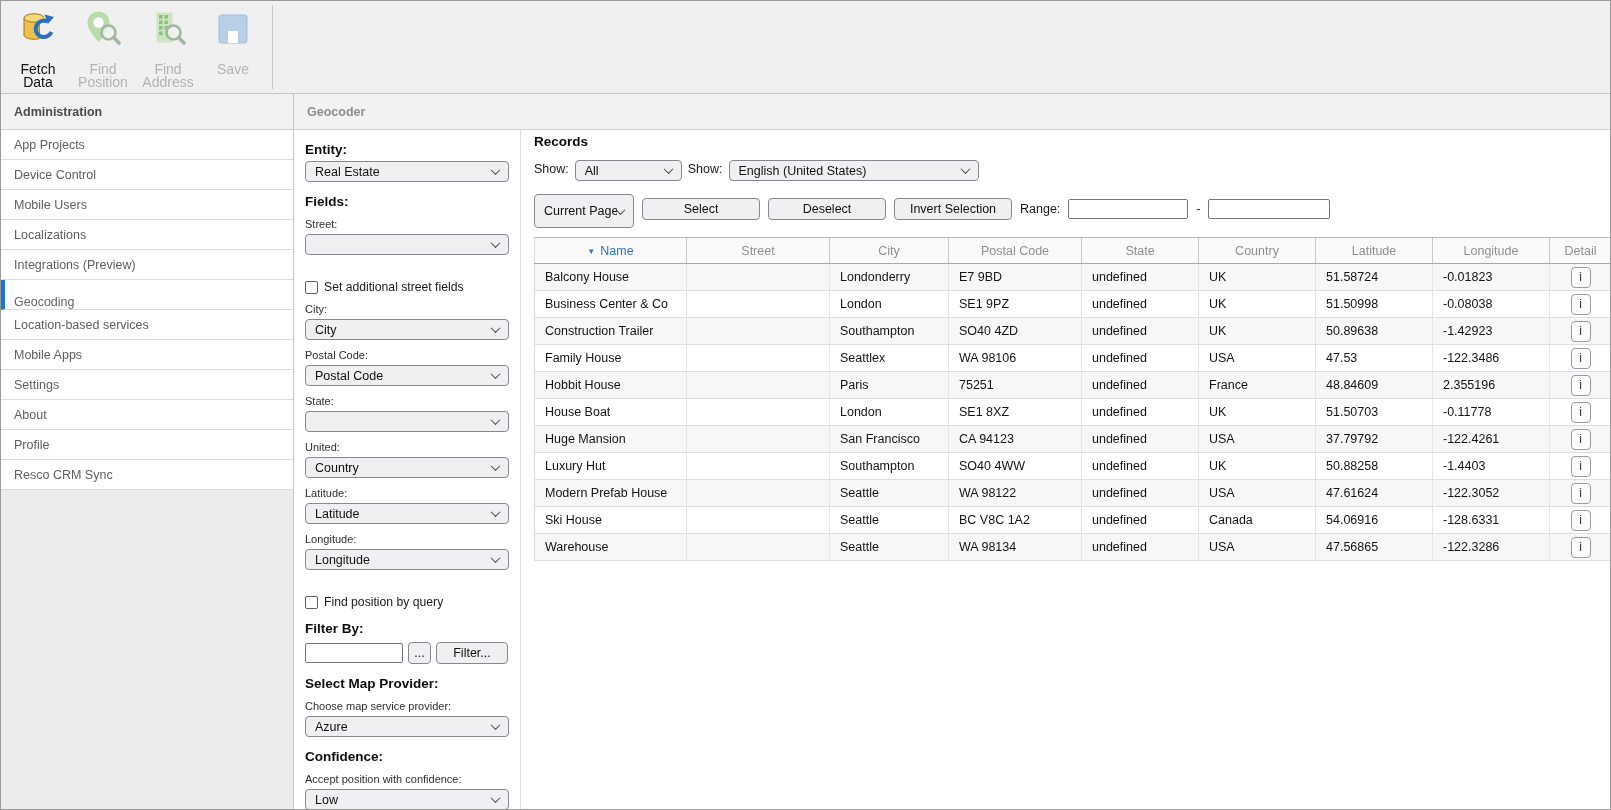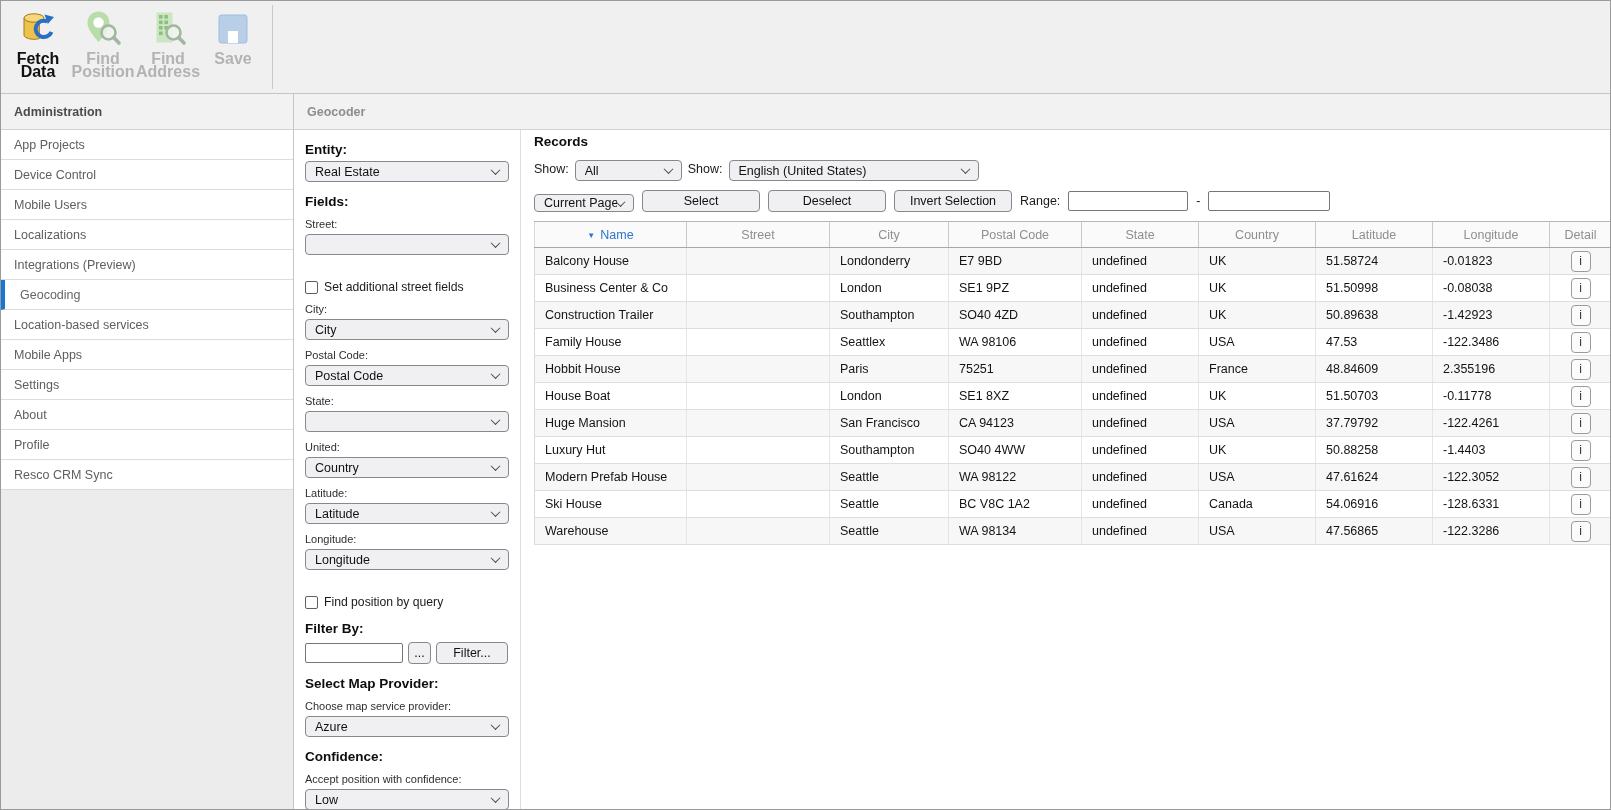--- a/index.html
+++ b/index.html
@@ -4,34 +4,34 @@
 <style>
   * { box-sizing: border-box; margin: 0; padding: 0; }
   html,body { width:1611px; height:810px; overflow:hidden;
     font-family:"Liberation Sans", sans-serif; font-size:12.5px; color:#222; background:#fff; }
   .app { width:1611px; height:810px; border:1px solid #9a9a9a; display:flex; flex-direction:column; background:#f0f0f0; }
 
   
   .toolbar { height:93px; background:#f0f0f0; border-bottom:1px solid #c5c5c5; display:flex; align-items:flex-start; padding:6px 4px 0 6px; flex:0 0 auto; position:relative; }
   .tb-btn { width:62px; margin-right:3px; display:flex; flex-direction:column; align-items:center; text-align:center; cursor:pointer; padding-top:2px; }
   .tb-btn .tb-icon { width:40px; height:40px; display:block; }
-  .tb-btn .tb-label { margin-top:3px; font-size:16px; line-height:13px; color:#111;font-weight:bold; }
+  .tb-btn .tb-label { margin-top:14px; font-size:14px; line-height:13px; color:#111; }
   .tb-btn.disabled .tb-label { color:#b3b3b3; }
   .tb-divider { position:absolute; left:271px; top:4px; bottom:4px; width:1px; background:#c9c9c9; }
 
   
   .content { flex:1; display:flex; min-height:0; background:#fff; }
 
   .panel-header { height:36px; background:#f2f2f2; border-bottom:1px solid #d2d2d2; display:flex; align-items:center; padding-left:13px; font-weight:bold; font-size:12.5px; flex:0 0 auto; }
 
   
   .sidebar { width:293px; flex:0 0 auto; background:#ececec; border-right:1px solid #c6c6c6; display:flex; flex-direction:column; }
   .sidebar .panel-header { color:#4c4c4c; }
   .side-item { height:30px; display:flex; align-items:center; padding-left:13px; color:#5e5e5e; border-bottom:1px solid #dcdcdc; background:#ffffff; cursor:pointer; }
-  .side-item.selected { background:#ffffff; border-left:4px solid #1976d2; padding-left:15px; color:#666; }
+  .side-item.selected { background:#ffffff; border-left:4px solid #1976d2; padding-left:9px; color:#666;align-items:flex-end; }
 
   
   .right-region { flex:1; display:flex; flex-direction:column; min-width:0; }
   .right-region .panel-header { color:#8d8d8d; }
   .right-body { flex:1; display:flex; min-height:0; background:#fff; }
 
   
   .geo-panel { width:227px; flex:0 0 auto; border-right:1px solid #dedede; background:#fff; padding:0 11px; overflow:hidden; }
   .lbl-bold { font-weight:bold; font-size:13.5px; color:#0d0d0d; margin-top:12px; }
   .lbl-small { font-size:11px; color:#2e2e2e; margin-top:9px; }
@@ -49,21 +49,21 @@
   .btn-filter { width:72px; }
 
   
   .rec-panel { flex:1; min-width:0; background:#fff; padding-left:13px; overflow:hidden; }
   .rec-title { font-weight:bold; font-size:13.5px; color:#0d0d0d; margin-top:4px; }
   .show-row { display:flex; align-items:center; margin-top:7px; gap:6px; }
   .show-label { color:#1a1a1a; }
   .sel-all { width:107px; }
   .sel-lang { width:250px;gap:36px; }
   .ctl-row { display:flex; align-items:center; margin-top:9px; gap:8px; }
-  .sel-page { width:100px; height:18px; }
+  .sel-page { width:100px; height:34px; }
   .btn-wide { width:118px; }
   .range-input1 { width:120px; }
   .range-input2 { width:122px; }
   .range-dash { color:#1a1a1a; }
 
   
   .tbl-wrap { margin-top:9px; width:1077px; }
   table { border-collapse:collapse; table-layout:fixed; width:1077px; }
   thead th { height:26px; background:#fafafa; color:#8f8f8f; font-weight:normal; font-size:12.5px; text-align:center;
     border-top:1px solid #b7b7b7; border-bottom:1px solid #a8a8a8; border-left:1px solid #c9c9c9; cursor:pointer; overflow:hidden; white-space:nowrap; }

